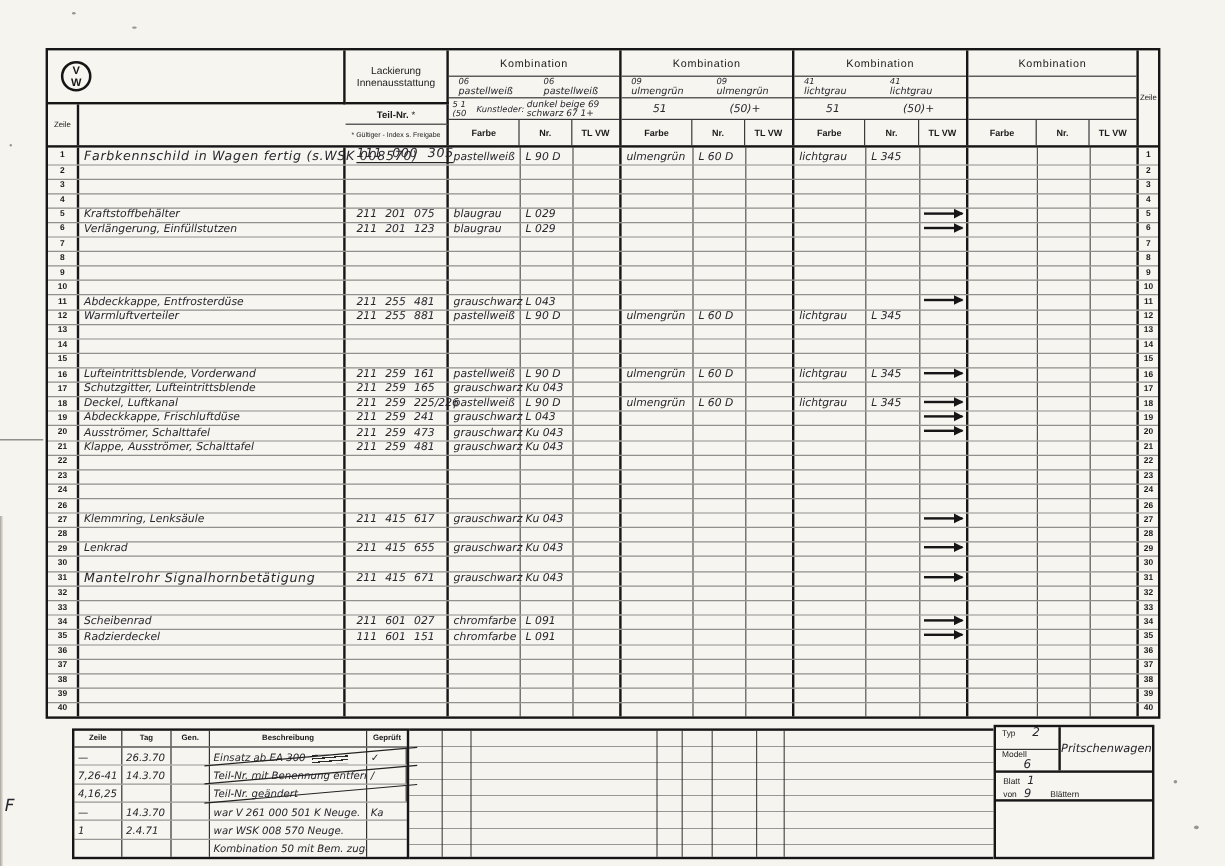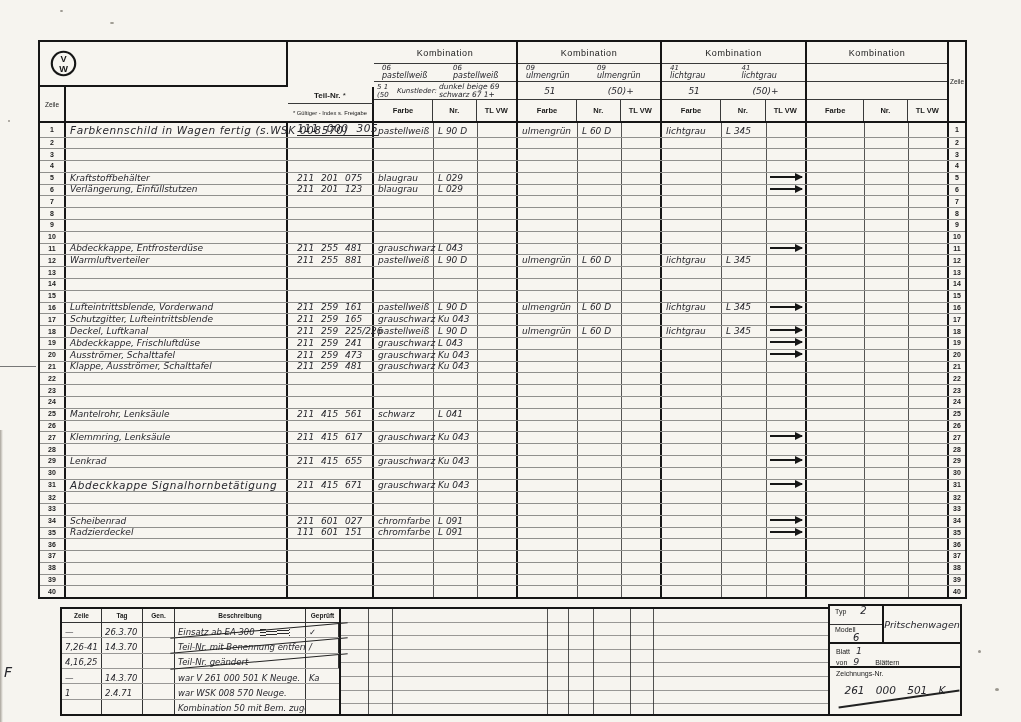--- a/index.html
+++ b/index.html
@@ -86,20 +86,24 @@
 
   <div class="mt">
     <div class="hd">
       <div class="hbox brand" style="left:0;top:0;width:248px;height:45px;">
         <svg width="27" height="27" viewBox="0 0 24 24">
           <circle cx="12" cy="12" r="10.4" fill="none" stroke="#161616" stroke-width="1.9"></circle>
           <text x="12" y="10.6" text-anchor="middle" font-size="8.2" font-weight="bold" font-family="Liberation Sans, sans-serif" fill="#161616">V</text>
           <text x="12" y="19.2" text-anchor="middle" font-size="8.2" font-weight="bold" font-family="Liberation Sans, sans-serif" fill="#161616">W</text>
         </svg>
       </div>
+      <div class="hbox lack" style="left:248px;top:0;width:86px;height:45px;">
+        <span>Lackierung</span>
+        <span>Innenausstattung</span>
+      </div>
       <div class="hbox smallcell" style="left:0;top:45px;width:26px;height:34px;border-right:2px solid #161616;font-size:6.5px;">
         <span>Zeile</span>
       </div>
       <div class="hbox smallcell" style="left:248px;top:45px;width:86px;height:17px;border-right:2px solid #161616;border-bottom:1px solid #3a3a3a;font-size:8px;font-weight:bold;">
         <span>Teil-Nr.</span>&nbsp;<span style="font-weight:normal;">*</span>
       </div>
       <div class="hbox smallcell" style="left:248px;top:62px;width:86px;height:17px;border-right:2px solid #161616;font-size:5.8px;">
         <span>* Gültiger - Index s. Freigabe</span>
       </div>
       <div class="blocks" id="blocks">
@@ -627,38 +631,20 @@
           <div class="c hv" style="width: 40px;"></div>
           <div class="c hand" style="width: 60px;"></div>
           <div class="c hand" style="width: 45px;"></div>
           <div class="c hv" style="width: 40px;"></div>
           <div class="c hand" style="width: 58px;"></div>
           <div class="c hand" style="width: 44px;"></div>
           <div class="c hv" style="width: 40px;"></div>
           <div class="c last num" style="width: 16px;">24</div>
         </div>
         <div class="trow">
-          <div class="c hv num" style="width: 26px;">25</div>
-          <div class="c hv hand pad" style="width: 222px;">Mantelrohr, Lenksäule</div>
-          <div class="c hv hand teil" style="width: 86px;">211 415 561</div>
-          <div class="c hand" style="width: 60px;">schwarz</div>
-          <div class="c hand" style="width: 44px;">L 041</div>
-          <div class="c hv" style="width: 40px;"></div>
-          <div class="c hand" style="width: 60px;"></div>
-          <div class="c hand" style="width: 44px;"></div>
-          <div class="c hv" style="width: 40px;"></div>
-          <div class="c hand" style="width: 60px;"></div>
-          <div class="c hand" style="width: 45px;"></div>
-          <div class="c hv" style="width: 40px;"></div>
-          <div class="c hand" style="width: 58px;"></div>
-          <div class="c hand" style="width: 44px;"></div>
-          <div class="c hv" style="width: 40px;"></div>
-          <div class="c last num" style="width: 16px;">25</div>
-        </div>
-        <div class="trow">
           <div class="c hv num" style="width: 26px;">26</div>
           <div class="c hv hand pad" style="width: 222px;"></div>
           <div class="c hv hand teil" style="width: 86px;"></div>
           <div class="c hand" style="width: 60px;"></div>
           <div class="c hand" style="width: 44px;"></div>
           <div class="c hv" style="width: 40px;"></div>
           <div class="c hand" style="width: 60px;"></div>
           <div class="c hand" style="width: 44px;"></div>
           <div class="c hv" style="width: 40px;"></div>
           <div class="c hand" style="width: 60px;"></div>
@@ -738,21 +724,21 @@
           <div class="c hand" style="width: 60px;"></div>
           <div class="c hand" style="width: 45px;"></div>
           <div class="c hv" style="width: 40px;"></div>
           <div class="c hand" style="width: 58px;"></div>
           <div class="c hand" style="width: 44px;"></div>
           <div class="c hv" style="width: 40px;"></div>
           <div class="c last num" style="width: 16px;">30</div>
         </div>
         <div class="trow">
           <div class="c hv num" style="width: 26px;">31</div>
-          <div class="c hv hand big pad" style="width: 222px;">Abdeckkappe   Signalhornbetätigung</div>
+          <div class="c hv hand big pad" style="width: 222px;">Mantelrohr   Signalhornbetätigung</div>
           <div class="c hv hand teil" style="width: 86px;">211 415 671</div>
           <div class="c hand" style="width: 60px;">grauschwarz</div>
           <div class="c hand" style="width: 44px;">Ku 043</div>
           <div class="c hv" style="width: 40px;"></div>
           <div class="c hand" style="width: 60px;"></div>
           <div class="c hand" style="width: 44px;"></div>
           <div class="c hv" style="width: 40px;"></div>
           <div class="c hand" style="width: 60px;"></div>
           <div class="c hand" style="width: 45px;"></div>
           <div class="c hv" style="width: 40px;"></div>
@@ -1010,25 +996,20 @@
       </div>
       <div class="typ-right hand">Pritschenwagen</div>
     </div>
     <div class="typ-row2">
       <div><span>Blatt</span>
            <span class="hand" style="font-size:9.5px;margin-left:4px;">1</span></div>
       <div><span>von</span>
            <span class="hand" style="font-size:9.5px;margin-left:4px;">9</span>
            <span style="margin-left:14px;">Blättern</span></div>
     </div>
-    <div class="typ-row3">
-      <span>Zeichnungs-Nr.</span>
-      <div class="zeich-val hand">261 000 501 K</div>
-      <div class="zeich-strike"></div>
-    </div>
   </div>
 
   <div class="fmark hand">F</div>
   <div class="dashmark"></div>
   <div class="edge-shade"></div>
   <div class="speck" style="left:60px;top:10px;width:3px;height:2px;"></div>
   <div class="speck" style="left:110px;top:22px;width:4px;height:2px;"></div>
   <div class="speck" style="left:978px;top:650px;width:3px;height:3px;"></div>
   <div class="speck" style="left:995px;top:688px;width:4px;height:3px;"></div>
   <div class="speck" style="left:8px;top:120px;width:2px;height:2px;"></div>

